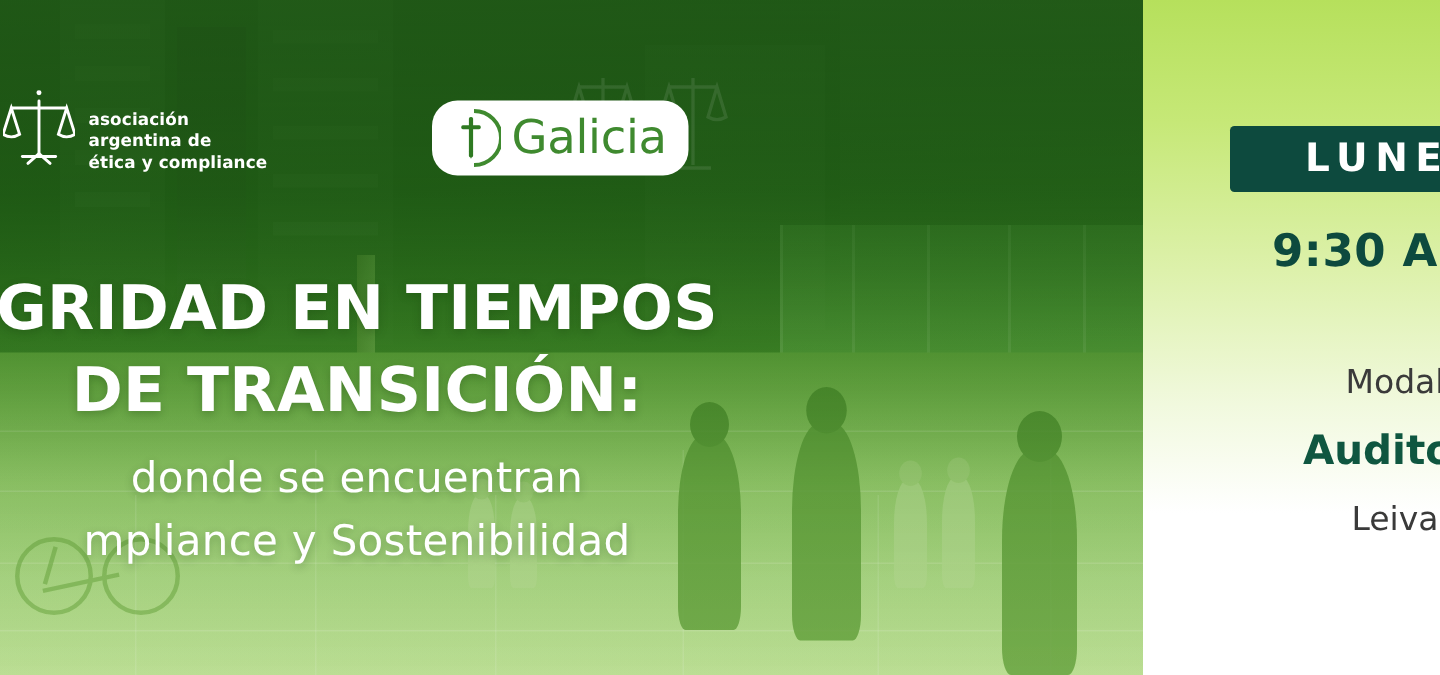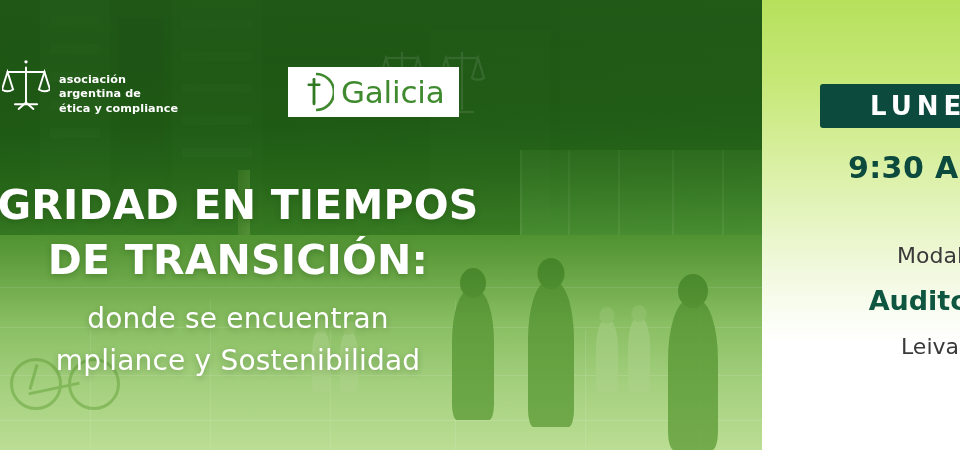--- a/index.html
+++ b/index.html
@@ -91,21 +91,21 @@
   
   .aaec-logo{position:absolute;left:2px;top:52px;display:flex;align-items:center;gap:9px;}
   .aaec-mark{width:48px;height:56px;flex:0 0 auto;}
   .aaec-text{
     color:#ffffff;font-size:11.2px;line-height:14.4px;font-weight:700;
     letter-spacing:.1px;font-family:"DejaVu Sans", sans-serif;
   }
   .galicia-box{
     position:absolute;left:288px;top:67px;
     background:#ffffff;padding:5px 14px 5px 8px;
-    display:flex;align-items:center;gap:7px;
+    display:flex;align-items:center;gap:7px;border-radius:17px;
   }
   .galicia-mark{width:38px;height:40px;flex:0 0 auto;}
   .galicia-word{
     color:#3f8a2f;font-size:31px;font-weight:400;letter-spacing:-.2px;
     font-family:"DejaVu Sans", sans-serif;
   }
 
   
   .headline{
     position:absolute;left:-112px;top:178px;width:700px;

